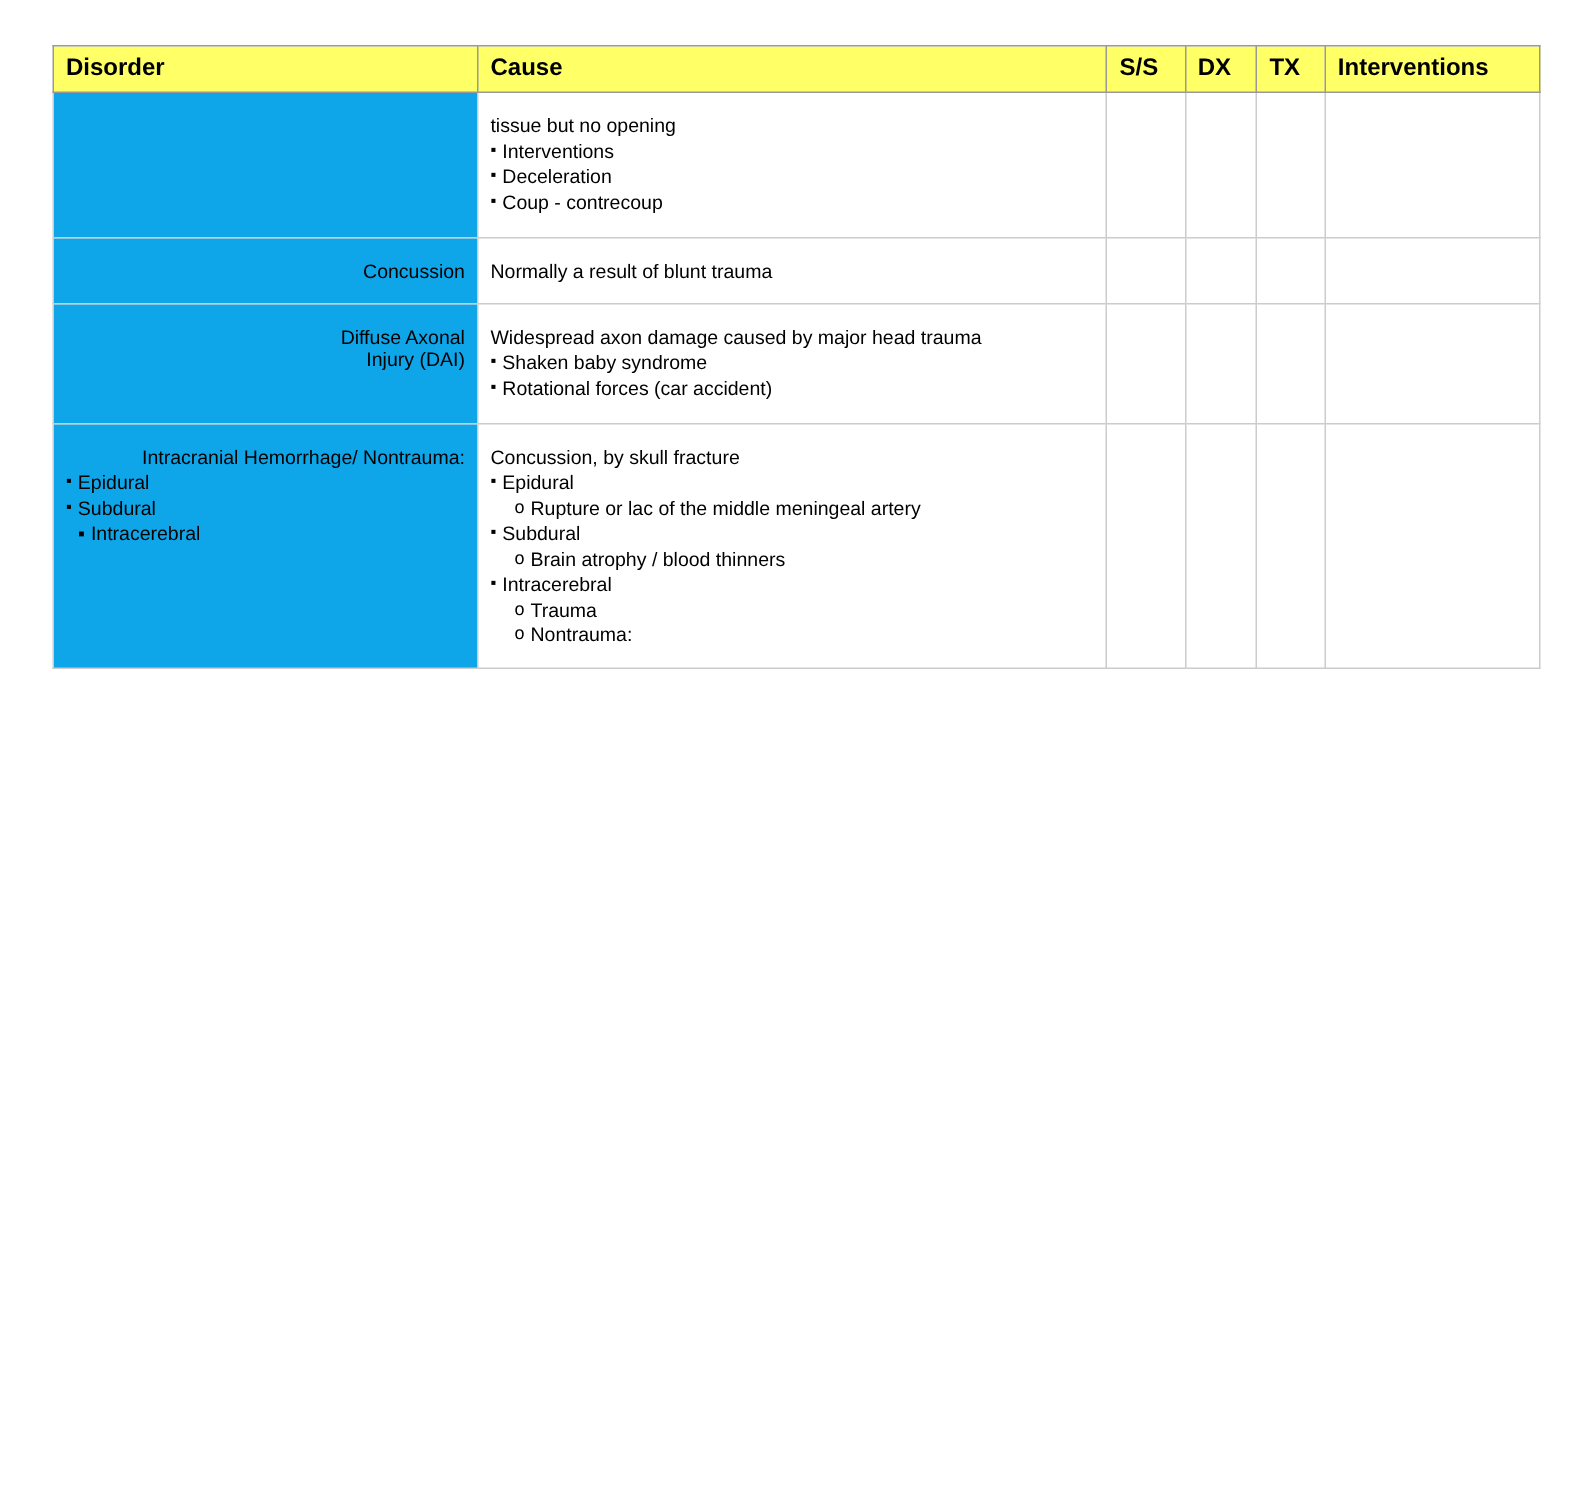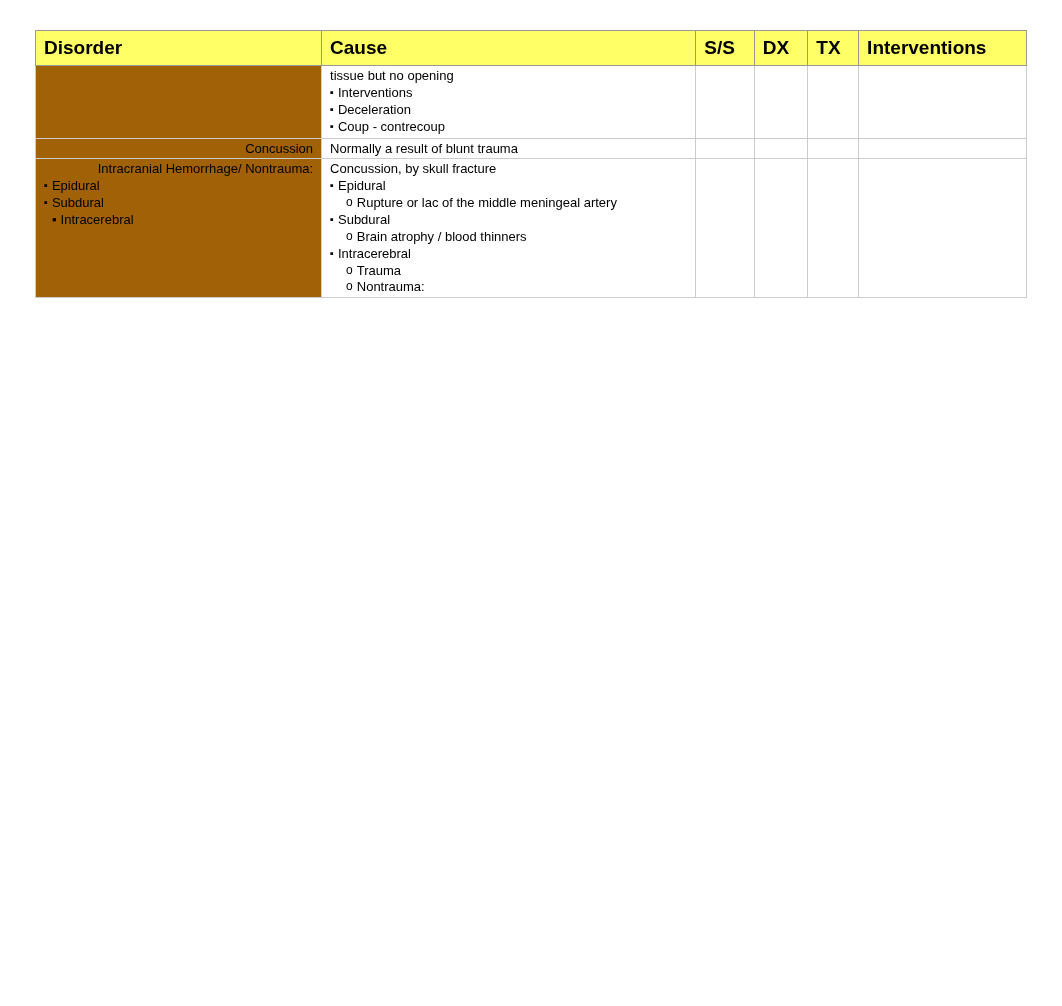--- a/index.html
+++ b/index.html
@@ -15,33 +15,33 @@
       width: 100%;
       border-collapse: collapse;
       border: 1px solid #999;
     }
     th {
       background: #ffff66;
       border: 1px solid #999;
       padding: 6px 8px;
       text-align: left;
       font-weight: bold;
-      font-size: 19px;
+      font-size: 16px;
     }
     td {
       border: 1px solid #ccc;
-      padding: 2px 8px;
+      padding: 14px 8px;
       vertical-align: top;
       font-size: 13px;
       margin-left: 28px;
     }
     td.disorder-cell {
       text-align: right;
       vertical-align: top;
-      background: #a16207;
+      background: #0ea5e9;
     }
     .bullet-item {
       display: flex;
       align-items: flex-start;
       margin: 2px 0;
     }
     .bullet-item::before {
       content: "▪";
       margin-right: 4px;
       flex-shrink: 0;
@@ -102,20 +102,32 @@
         <td>
           <div>Normally a result of blunt trauma</div>
         </td>
         <td></td>
         <td></td>
         <td></td>
         <td></td>
       </tr>
 
 
+      <tr>
+        <td class="disorder-cell">Diffuse Axonal<br>Injury (DAI)</td>
+        <td>
+          <div>Widespread axon damage caused by major head trauma</div>
+          <div class="bullet-item">Shaken baby syndrome</div>
+          <div class="bullet-item">Rotational forces (car accident)</div>
+        </td>
+        <td></td>
+        <td></td>
+        <td></td>
+        <td></td>
+      </tr>
 
       <tr>
         <td class="disorder-cell">
           <div>Intracranial Hemorrhage/ Nontrauma:</div>
           <div class="bullet-item">Epidural</div>
           <div class="bullet-item">Subdural</div>
           <div style="margin-left:8px; display:flex; align-items:flex-start; margin-top:2px;">
             <span style="margin-right:4px;">▪</span>
               <span>Intracerebral</span>
           </div>

